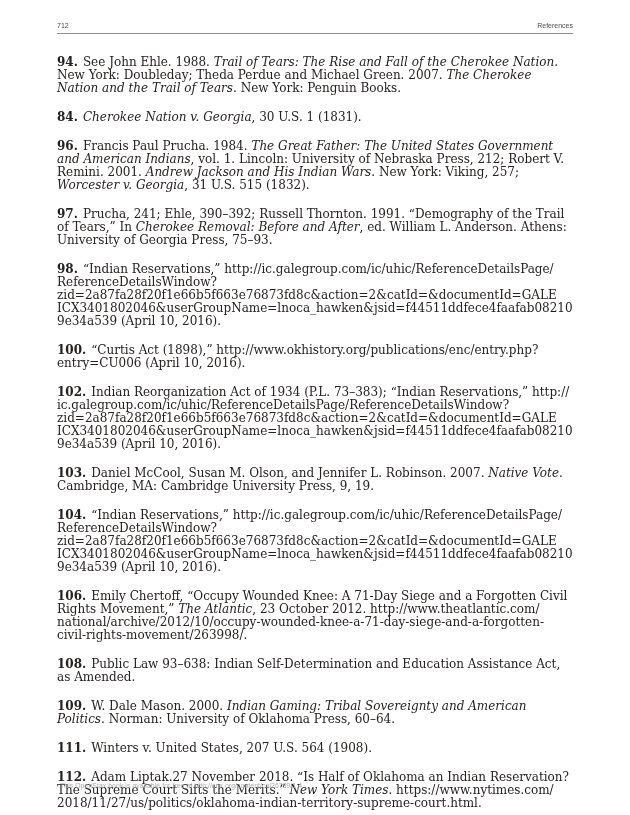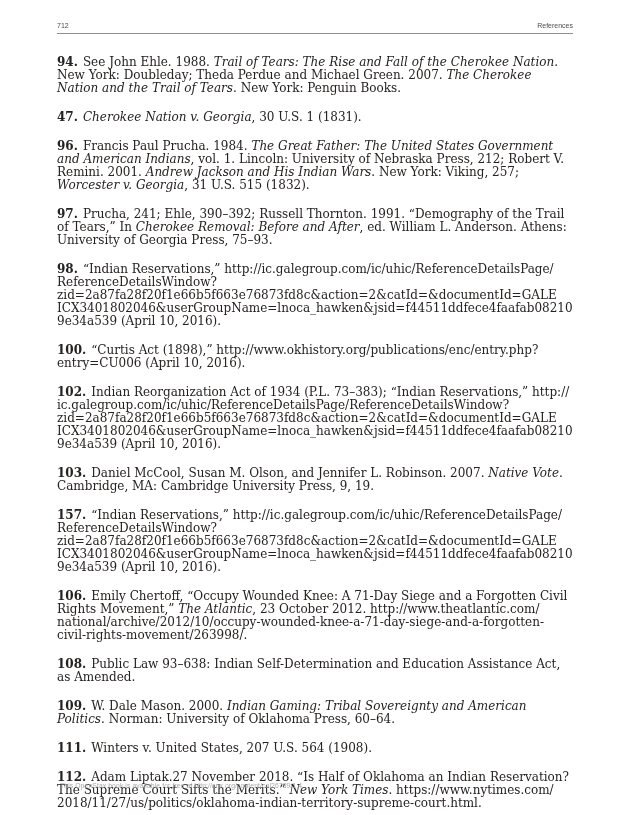--- a/index.html
+++ b/index.html
@@ -44,28 +44,28 @@
 </head>
 <body>
 
 <div class="page">
   <div class="header">
     <span>712</span>
     <span>References</span>
   </div>
   <main class="refs">
       <p class="ref"><b class="refnum">94.</b><span>See John Ehle. 1988. </span><i>Trail of Tears: The Rise and Fall of the Cherokee Nation</i><span>. New York: Doubleday; Theda Perdue and Michael Green. 2007. </span><i>The Cherokee Nation and the Trail of Tears</i><span>. New York: Penguin Books.</span></p>
-      <p class="ref"><b class="refnum">47.</b><i>Cherokee Nation v. Georgia</i><span>, 30 U.S. 1 (1831).</span></p>
+      <p class="ref"><b class="refnum">84.</b><i>Cherokee Nation v. Georgia</i><span>, 30 U.S. 1 (1831).</span></p>
       <p class="ref"><b class="refnum">96.</b><span>Francis Paul Prucha. 1984. </span><i>The Great Father: The United States Government and American Indians</i><span>, vol. 1. Lincoln: University of Nebraska Press, 212; Robert V. Remini. 2001. </span><i>Andrew Jackson and His Indian Wars</i><span>. New York: Viking, 257; </span><i>Worcester v. Georgia</i><span>, 31 U.S. 515 (1832).</span></p>
       <p class="ref"><b class="refnum">97.</b><span>Prucha, 241; Ehle, 390–392; Russell Thornton. 1991. “Demography of the Trail of Tears,” In </span><i>Cherokee Removal: Before and After</i><span>, ed. William L. Anderson. Athens: University of Georgia Press, 75–93.</span></p>
       <p class="ref"><b class="refnum">98.</b><span>“Indian Reservations,” http:/​/​ic.galegroup.com/​ic/​uhic/​ReferenceDetailsPage/​ReferenceDetailsWindow?zid=2a87fa28f20f1e66b5f663e76873fd8c&amp;action=2&amp;catId=&amp;documentId=GALE ICX3401802046&amp;userGroupName=lnoca_hawken&amp;jsid=f44511ddfece4faafab082109e34a539 (April 10, 2016).</span></p>
       <p class="ref"><b class="refnum">100.</b><span>“Curtis Act (1898),” http:/​/​www.okhistory.org/​publications/​enc/​entry.php?entry=CU006 (April 10, 2016).</span></p>
       <p class="ref"><b class="refnum">102.</b><span>Indian Reorganization Act of 1934 (P.L. 73–383); “Indian Reservations,” http:/​/​ic.galegroup.com/​ic/​uhic/​ReferenceDetailsPage/​ReferenceDetailsWindow?zid=2a87fa28f20f1e66b5f663e76873fd8c&amp;action=2&amp;catId=&amp;documentId=GALE ICX3401802046&amp;userGroupName=lnoca_hawken&amp;jsid=f44511ddfece4faafab082109e34a539 (April 10, 2016).</span></p>
       <p class="ref"><b class="refnum">103.</b><span>Daniel McCool, Susan M. Olson, and Jennifer L. Robinson. 2007. </span><i>Native Vote</i><span>. Cambridge, MA: Cambridge University Press, 9, 19.</span></p>
-      <p class="ref"><b class="refnum">157.</b><span>“Indian Reservations,” http:/​/​ic.galegroup.com/​ic/​uhic/​ReferenceDetailsPage/​ReferenceDetailsWindow?zid=2a87fa28f20f1e66b5f663e76873fd8c&amp;action=2&amp;catId=&amp;documentId=GALE ICX3401802046&amp;userGroupName=lnoca_hawken&amp;jsid=f44511ddfece4faafab082109e34a539 (April 10, 2016).</span></p>
+      <p class="ref"><b class="refnum">104.</b><span>“Indian Reservations,” http:/​/​ic.galegroup.com/​ic/​uhic/​ReferenceDetailsPage/​ReferenceDetailsWindow?zid=2a87fa28f20f1e66b5f663e76873fd8c&amp;action=2&amp;catId=&amp;documentId=GALE ICX3401802046&amp;userGroupName=lnoca_hawken&amp;jsid=f44511ddfece4faafab082109e34a539 (April 10, 2016).</span></p>
       <p class="ref"><b class="refnum">106.</b><span>Emily Chertoff, “Occupy Wounded Knee: A 71-Day Siege and a Forgotten Civil Rights Movement,” </span><i>The Atlantic</i><span>, 23 October 2012. http:/​/​www.theatlantic.com/​national/​archive/​2012/​10/​occupy-wounded-knee-a-71-day-siege-and-a-forgotten-civil-rights-movement/​263998/​.</span></p>
       <p class="ref"><b class="refnum">108.</b><span>Public Law 93–638: Indian Self-Determination and Education Assistance Act, as Amended.</span></p>
       <p class="ref"><b class="refnum">109.</b><span>W. Dale Mason. 2000. </span><i>Indian Gaming: Tribal Sovereignty and American Politics</i><span>. Norman: University of Oklahoma Press, 60–64.</span></p>
       <p class="ref"><b class="refnum">111.</b><span>Winters v. United States, 207 U.S. 564 (1908).</span></p>
       <p class="ref"><b class="refnum">112.</b><span>Adam Liptak.27 November 2018. “Is Half of Oklahoma an Indian Reservation? The Supreme Court Sifts the Merits.” </span><i>New York Times</i><span>. https:/​/​www.nytimes.com/​2018/​11/​27/​us/​politics/​oklahoma-indian-territory-supreme-court.html.</span></p>
       <p class="ref"><b class="refnum">113.</b><span>U.S. Commission on Civil Rights, “Racism’s Frontier: The Gaming Story of Discrimination and</span></p>
     </main>
   <div class="footer">This OpenStax book is available for free at http://cnx.org/content/col26739/1.4</div>
 </div>
 

